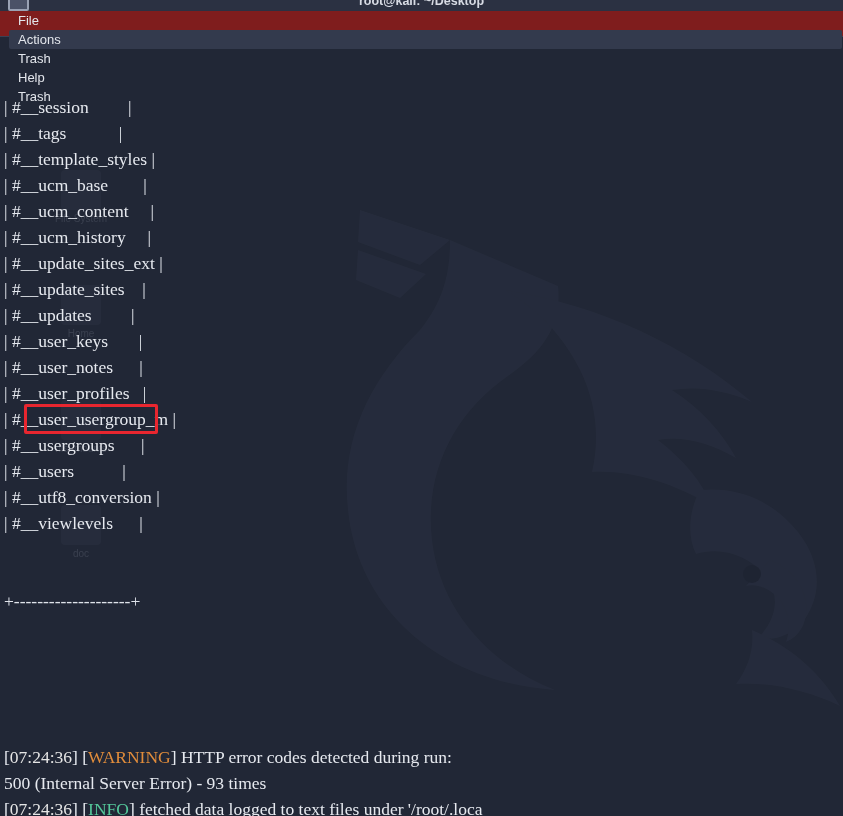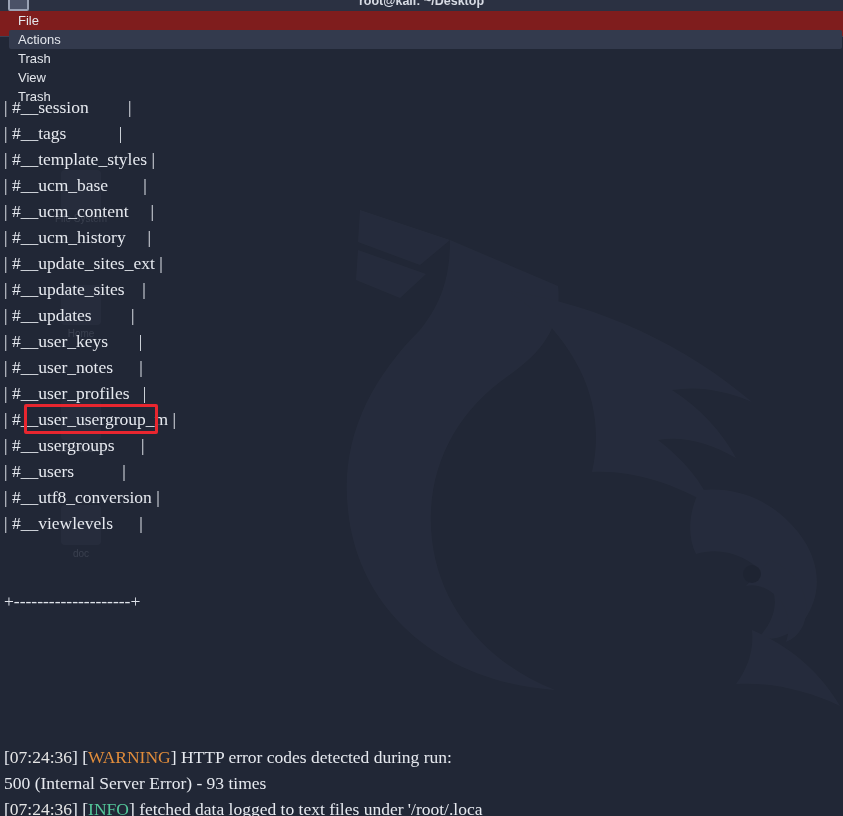--- a/index.html
+++ b/index.html
@@ -197,21 +197,21 @@
 
 <div id="titlebar">
   <div id="title-icon"></div>
   <div id="title-text">root@kali: ~/Desktop</div>
 </div>
 
 <div id="menubar">
   <div class="menu-item">File</div>
   <div class="menu-item hovered">Actions</div>
   <div class="menu-item">Trash</div>
-  <div class="menu-item">View</div>
+  <div class="menu-item">Help</div>
   <div class="menu-item">Trash</div>
 </div>
 
 <div id="terminal">
   <div id="table-rows"><div class="row"><span class="bar">|</span> <span class="white">#__session        </span> <span class="bar">|</span></div><div class="row"><span class="bar">|</span> <span class="white">#__tags           </span> <span class="bar">|</span></div><div class="row"><span class="bar">|</span> <span class="white">#__template_styles</span> <span class="bar">|</span></div><div class="row"><span class="bar">|</span> <span class="white">#__ucm_base       </span> <span class="bar">|</span></div><div class="row"><span class="bar">|</span> <span class="white">#__ucm_content    </span> <span class="bar">|</span></div><div class="row"><span class="bar">|</span> <span class="white">#__ucm_history    </span> <span class="bar">|</span></div><div class="row"><span class="bar">|</span> <span class="white">#__update_sites_ext</span> <span class="bar">|</span></div><div class="row"><span class="bar">|</span> <span class="white">#__update_sites   </span> <span class="bar">|</span></div><div class="row"><span class="bar">|</span> <span class="white">#__updates        </span> <span class="bar">|</span></div><div class="row"><span class="bar">|</span> <span class="white">#__user_keys      </span> <span class="bar">|</span></div><div class="row"><span class="bar">|</span> <span class="white">#__user_notes     </span> <span class="bar">|</span></div><div class="row"><span class="bar">|</span> <span class="white">#__user_profiles  </span> <span class="bar">|</span></div><div class="row"><span class="bar">|</span> <span class="white">#__user_usergroup_m</span> <span class="bar">|</span></div><div class="row"><span class="bar">|</span> <span class="white">#__usergroups     </span> <span class="bar">|</span></div><div class="row"><span class="bar">|</span> <span class="white">#__users          </span> <span class="bar">|</span></div><div class="row"><span class="bar">|</span> <span class="white">#__utf8_conversion</span> <span class="bar">|</span></div><div class="row"><span class="bar">|</span> <span class="white">#__viewlevels     </span> <span class="bar">|</span></div></div>
   <div id="table-bottom"><div class="row bar">+--------------------+</div></div>
   <div class="spacer"></div>
   <div id="log-area"><div class="row"><span class="white">[</span><span class="blue">07:24:36</span><span class="white">]</span> <span class="white">[</span><span class="orange">WARNING</span><span class="white">]</span> <span class="white">HTTP error codes detected during run:</span></div><div class="row white">500 (Internal Server Error) - 93 times</div><div class="row"><span class="white">[</span><span class="blue">07:24:36</span><span class="white">]</span> <span class="white">[</span><span class="green">INFO</span><span class="white">]</span> <span class="white">fetched data logged to text files under '/root/.loca</span></div></div>
   
   

